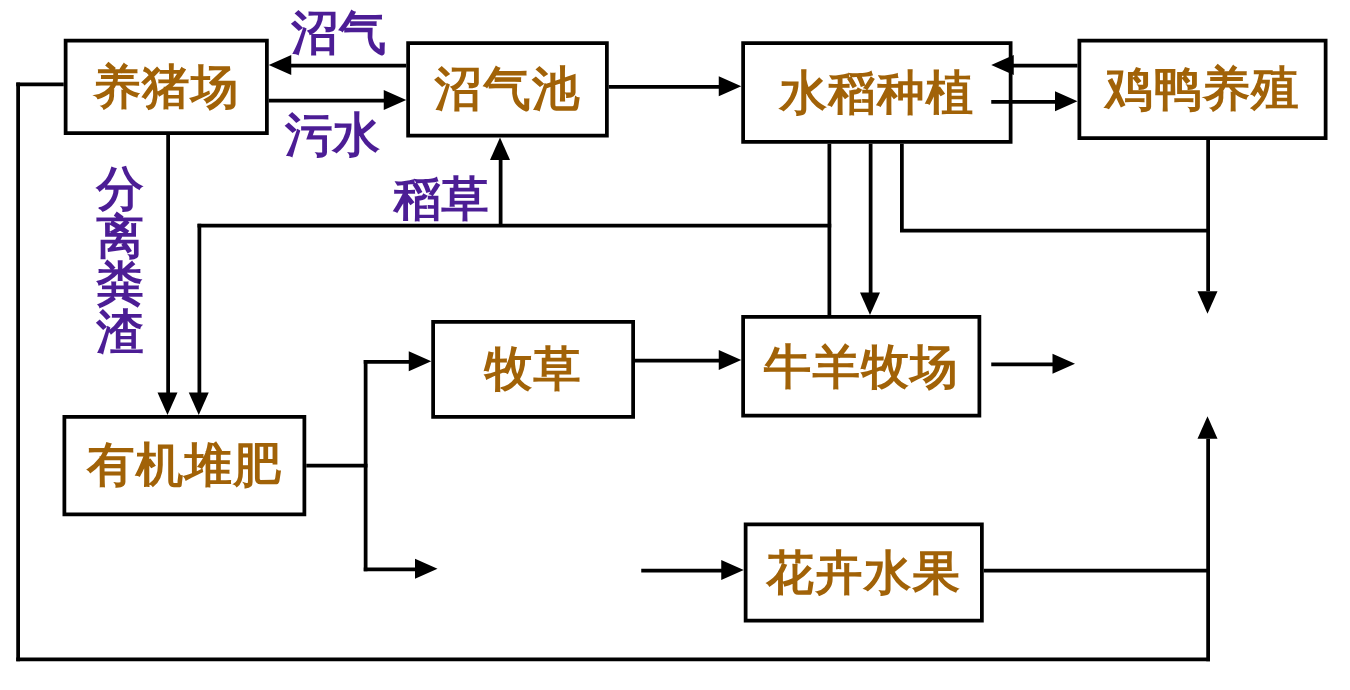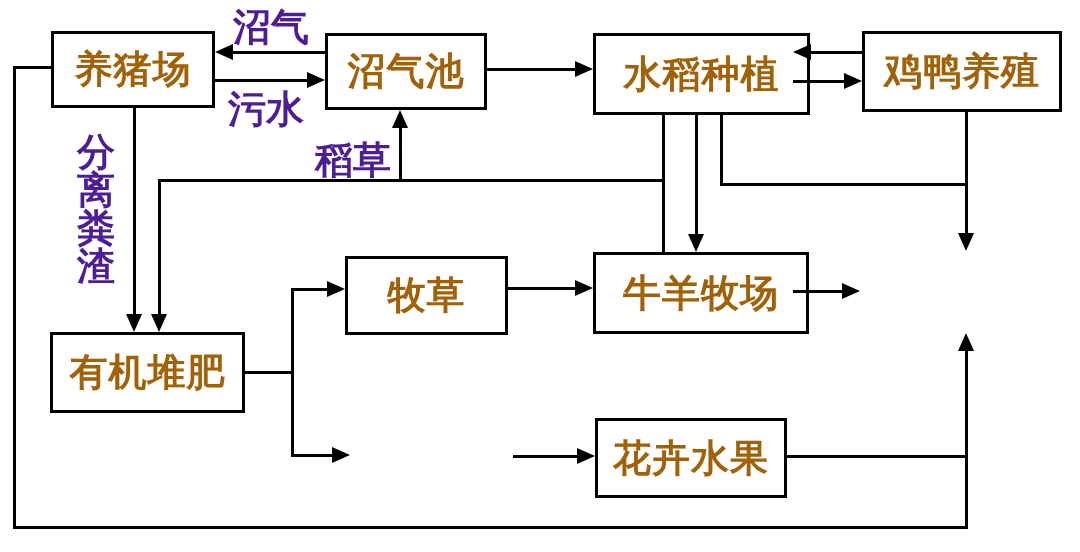--- a/index.html
+++ b/index.html
@@ -94,21 +94,21 @@
   </div>
   <div class="node" style="left:862px;top:31px;width:200px;height:81px">
     <span class="node-label">鸡鸭养殖</span>
   </div>
   <div class="node" style="left:50px;top:332px;width:195px;height:81px">
     <span class="node-label">有机堆肥</span>
   </div>
   <div class="node" style="left:345px;top:256px;width:163px;height:79px">
     <span class="node-label">牧草</span>
   </div>
-  <div class="node" style="left:593px;top:252px;width:216px;height:82px">
+  <div class="node" style="left:593px;top:252px;width:192px;height:82px">
     <span class="node-label">牛羊牧场</span>
   </div>
   <div class="node" style="left:595px;top:418px;width:192px;height:80px">
     <span class="node-label">花卉水果</span>
   </div>
 
   <div class="elabel" style="left:233px;top:8px">沼气</div>
   <div class="elabel" style="left:228px;top:90px">污水</div>
   <div class="elabel vert" style="left:76px;top:133px">分离粪渣</div>
   <div class="elabel" style="left:315px;top:141px">稻草</div>

